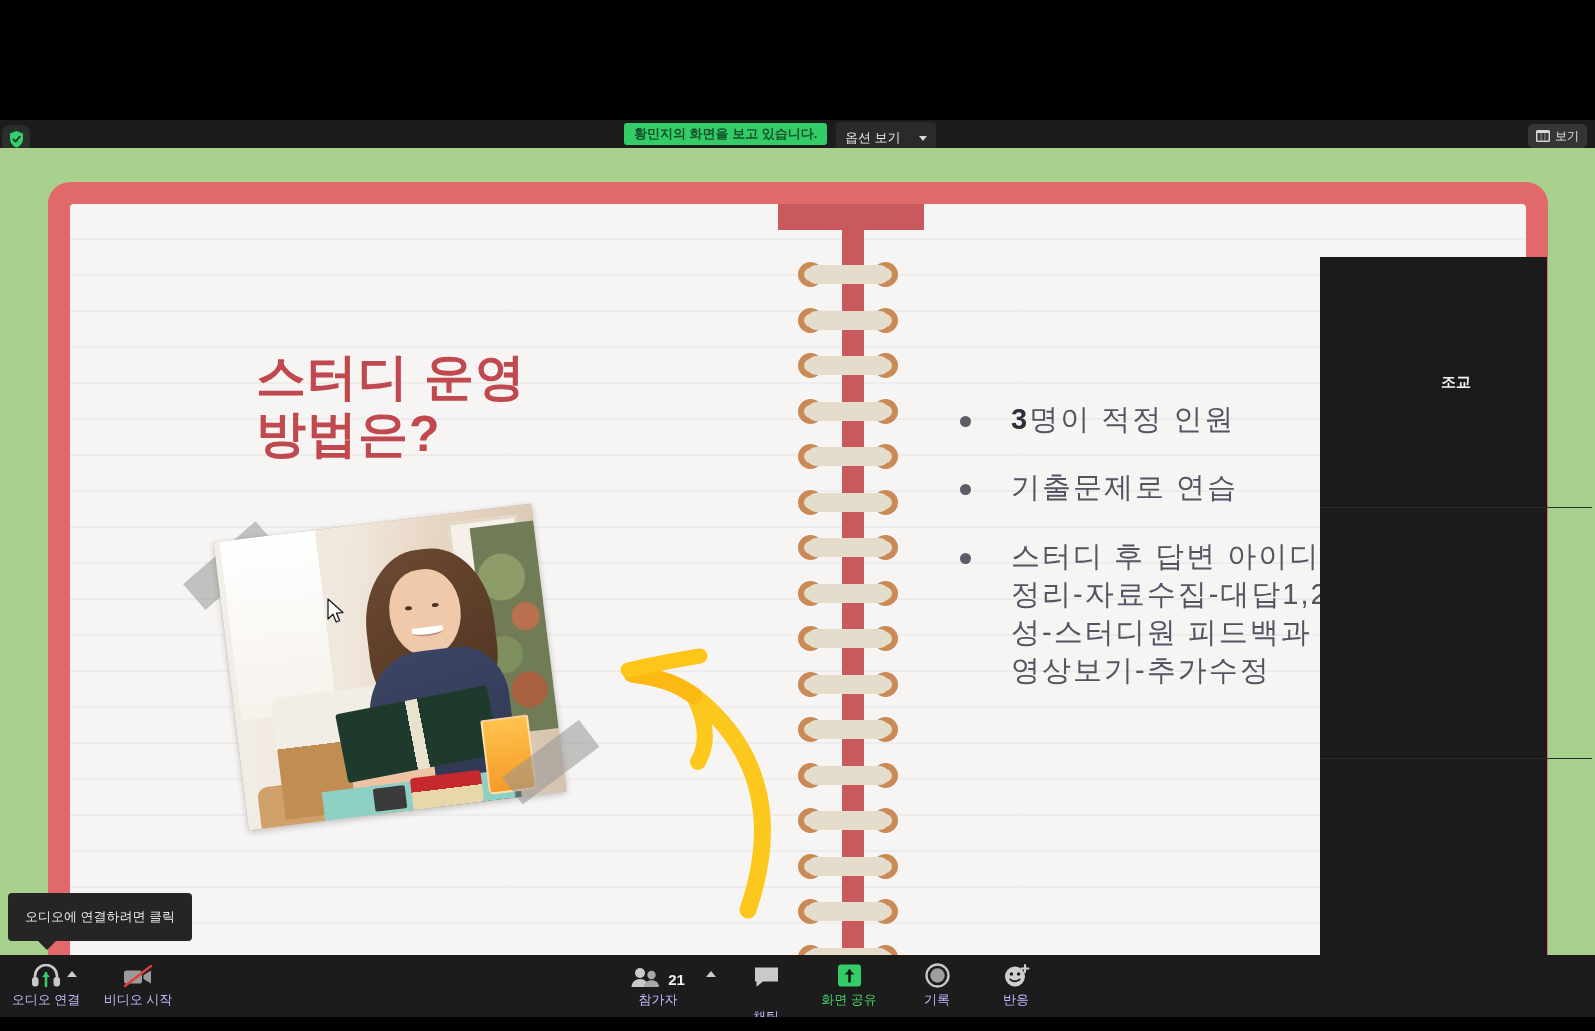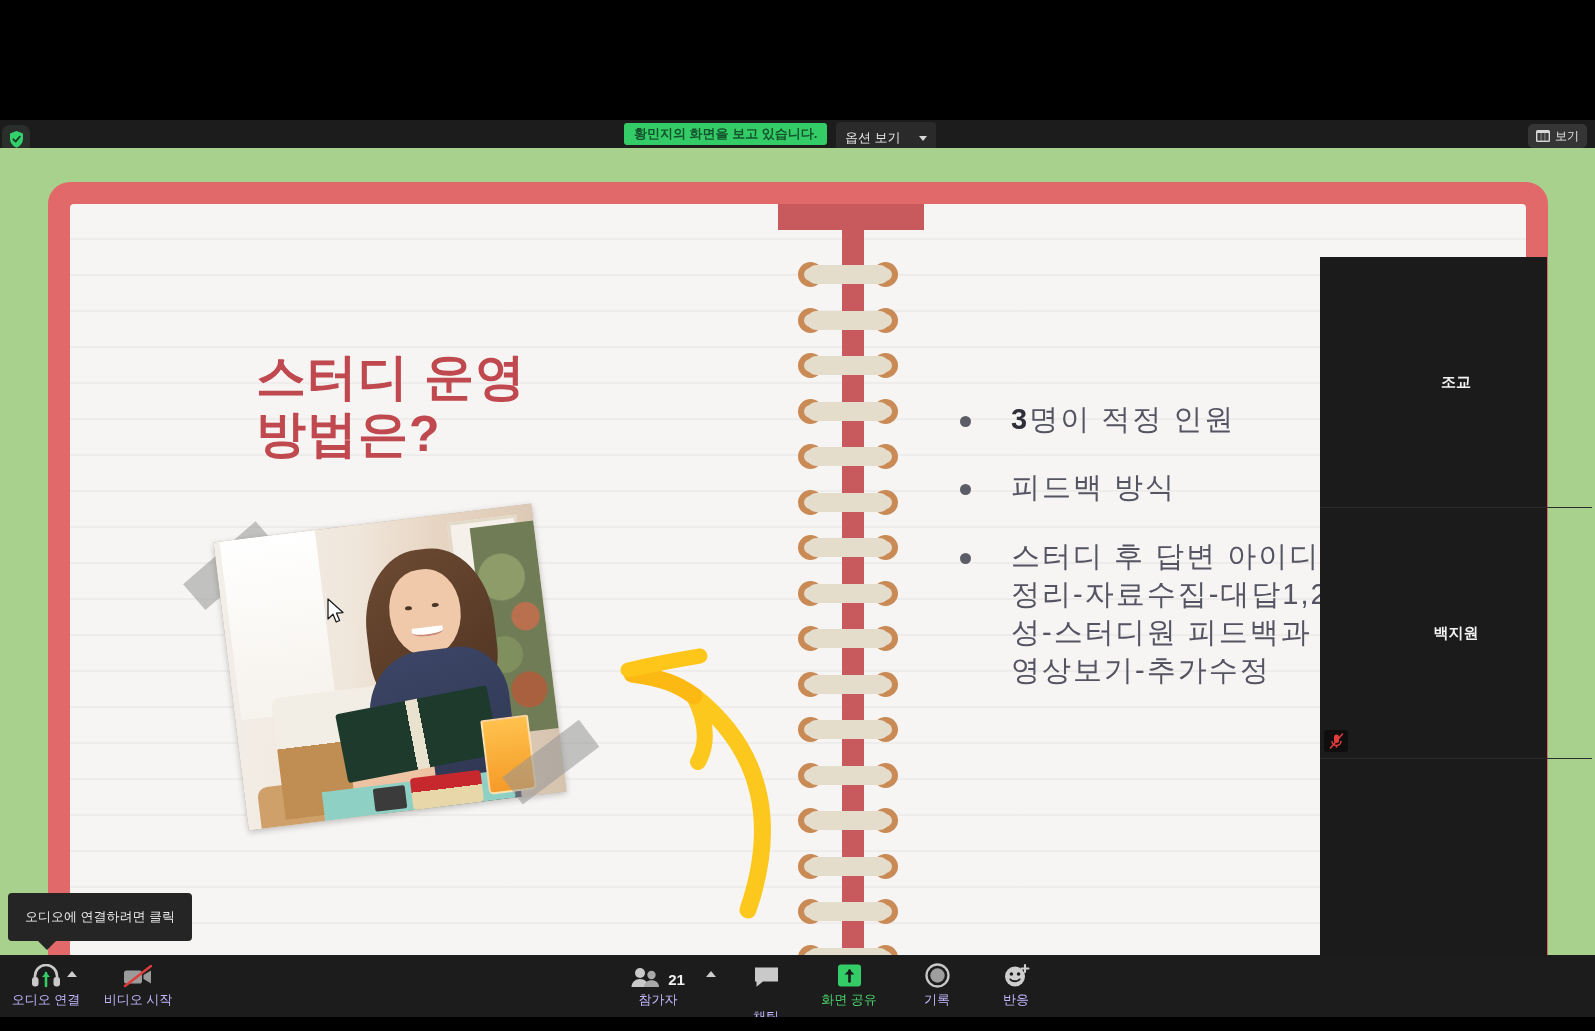--- a/index.html
+++ b/index.html
@@ -374,48 +374,37 @@
           <path d="M30 48 C56 42 78 38 102 34" stroke="#ffc61a" stroke-width="15" fill="none" stroke-linecap="round"></path>
         </svg>
 
         <div class="bullets" id="bullets">
             <div class="bullet">
               <div class="dot"></div>
               <div class="btxt"><b>3</b>명이  적정  인원</div>
             </div>
             <div class="bullet">
               <div class="dot"></div>
-              <div class="btxt">피드백  방식</div>
+              <div class="btxt">기출문제로  연습</div>
             </div>
             <div class="bullet">
               <div class="dot"></div>
               <div class="btxt">스터디 후  답변  아이디어
 정리-자료수집-대답1,2,3
 성-스터디원  피드백과
 영상보기-추가수정</div>
             </div>
           </div>
       </div>
     </div>
   </div>
 
   <div class="filmstrip" id="filmstrip">
       <div class="tile">
         <div class="name-center">조교</div>
-      </div>
-      <div class="tile">
-        <div class="name-center">백지원</div>
-        <div class="mute">
-          <svg width="15" height="16" viewBox="0 0 15 16">
-            <rect x="5" y="1.5" width="5" height="8.5" rx="2.5" fill="#e03c3c"></rect>
-            <path d="M3 8a4.5 4.5 0 0 0 9 0" stroke="#e03c3c" stroke-width="1.5" fill="none"></path>
-            <path d="M7.5 12.5v2.2" stroke="#e03c3c" stroke-width="1.5"></path>
-            <path d="M1.5 15 13.5 1" stroke="#e03c3c" stroke-width="1.6" stroke-linecap="round"></path>
-          </svg>
-        </div>
       </div>
       <div class="tile"></div>
     </div>
 
   <div class="tooltip">
     <span>오디오에 연결하려면 클릭</span>
   </div>
   <div class="tooltip-tip"></div>
 
   <div class="bottombar">

